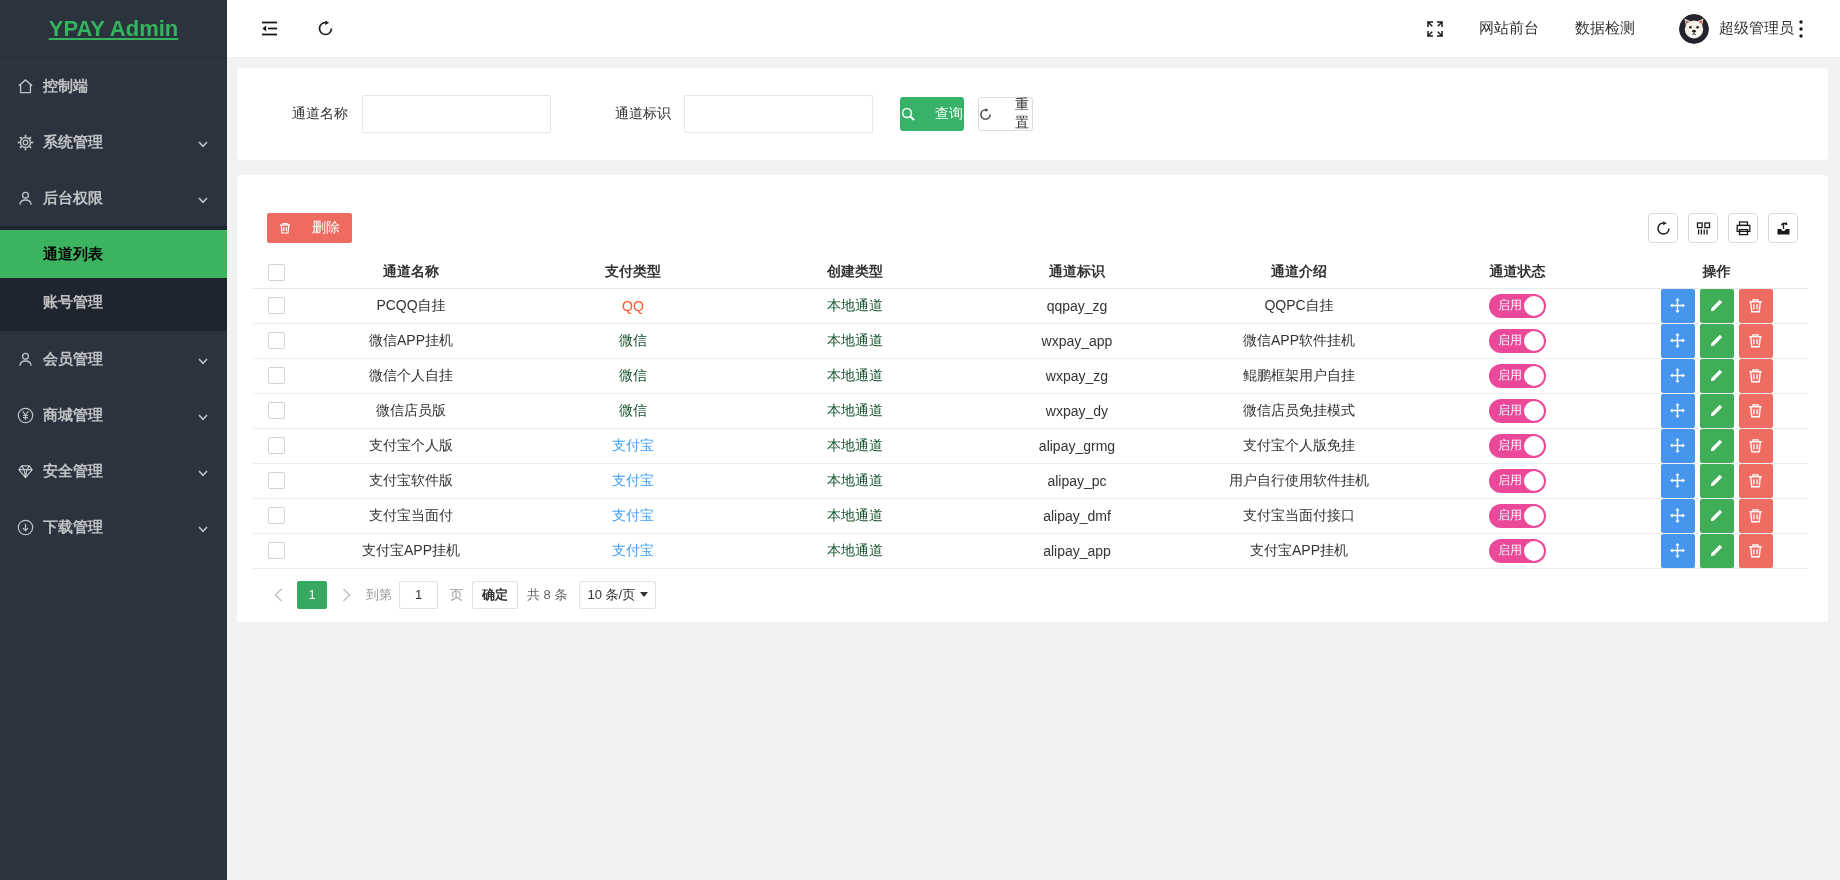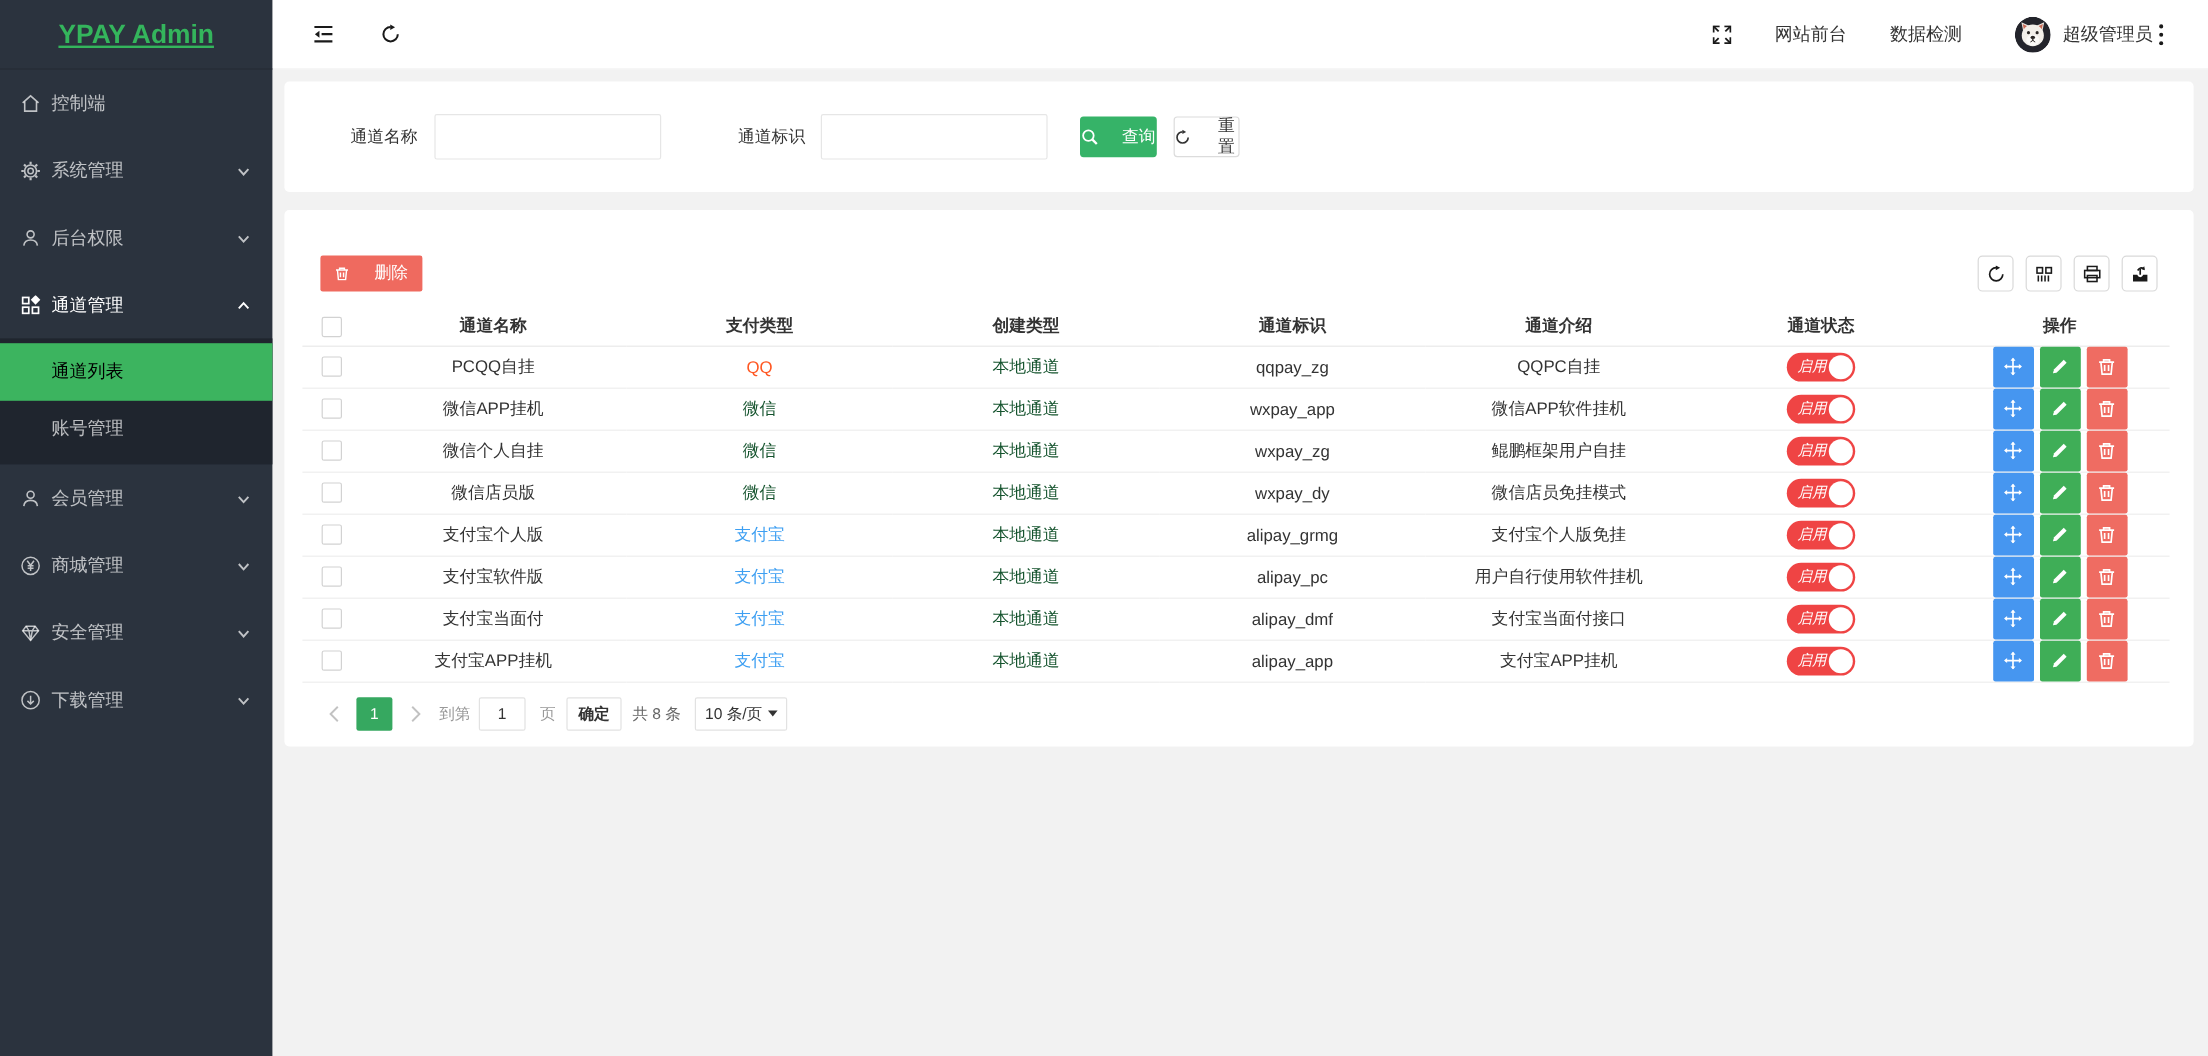--- a/index.html
+++ b/index.html
@@ -18,21 +18,21 @@
     background:#2b333e;
     z-index:5;
   }
   .logo {
     height:58px; line-height:57px; text-align:center;
     color:#34b55c; font-size:22px; font-weight:bold;
     border-bottom:1px solid #252c36;
     letter-spacing:0;
     text-decoration:underline;
   }
-  .menu { padding-top:0; }
+  .menu { padding-top:0;font-weight:bold; }
   .menu-item {
     height:56px; display:flex; align-items:center;
     padding:0 18px 0 17px;
     color:rgba(255,255,255,.7);
     font-size:15px;
     cursor:pointer;
     position:relative;
   }
   .menu-item .mi-icon { width:17px; height:17px; margin-right:9px; display:inline-flex; flex:none; }
   .menu-item .mi-icon svg { width:100%; height:100%; }
@@ -117,21 +117,21 @@
   td { height:35px; text-align:center; font-size:14px; color:#333; border-bottom:1px solid #eee; }
   .checkbox {
     display:inline-block; width:17px; height:17px; border:1px solid #d2d2d2; border-radius:2px;
     background:#fff; cursor:pointer; vertical-align:middle;
   }
   .cell-red { color:#ff5722; }
   .cell-green { color:#14532d; }
   .cell-blue { color:#3d9ff2; }
   .switch {
     display:inline-flex; align-items:center; width:57px; height:24px; border-radius:12px;
-    background:#ef4444; position:relative; cursor:pointer; vertical-align:middle;font-style:italic;
+    background:#ec4899; position:relative; cursor:pointer; vertical-align:middle;
   }
   .switch .sw-text { color:#fff; font-size:12px; margin-left:9px; }
   .switch .sw-dot { position:absolute; right:2px; top:2px; width:20px; height:20px; border-radius:50%; background:#fff; }
   .ops { display:flex; justify-content:center; align-items:center; }
   .op-btn {
     width:34px; height:34px; border-radius:2px; display:flex; align-items:center; justify-content:center;
     cursor:pointer; color:#fff;
   }
   .op-btn + .op-btn { margin-left:5px; }
   .op-btn svg { width:15px; height:15px; }
@@ -210,34 +210,20 @@
         <div class="menu-item">
           <span class="mi-icon">
             <svg viewBox="0 0 18 18" fill="none" stroke="currentColor" stroke-width="1.4">
               <circle cx="9" cy="5.6" r="3.1"></circle>
               <path d="M3 15.6 Q3.6 10.6 9 10.6 T15 15.6"></path>
             </svg>
           </span>
           <span class="mi-label">后台权限</span>
           <span class="mi-arrow"><svg viewBox="0 0 12 12" fill="none" stroke="currentColor" stroke-width="1.6">
               <path d="M2 4 L6 8.4 L10 4"></path>
-            </svg></span>
-        </div>
-        <div class="menu-item open">
-          <span class="mi-icon">
-            <svg viewBox="0 0 18 18" fill="none" stroke="currentColor" stroke-width="1.5">
-              <rect x="2" y="2" width="5.4" height="5.4"></rect>
-              <rect x="2" y="10.6" width="5.4" height="5.4"></rect>
-              <rect x="10.6" y="10.6" width="5.4" height="5.4"></rect>
-              <rect x="10" y="1.2" width="6" height="6" transform="rotate(45 13.3 4.6)" fill="currentColor" stroke="none"></rect>
-            </svg>
-          </span>
-          <span class="mi-label">通道管理</span>
-          <span class="mi-arrow"><svg viewBox="0 0 12 12" fill="none" stroke="currentColor" stroke-width="1.6">
-              <path d="M2 8 L6 3.6 L10 8"></path>
             </svg></span>
         </div>
         <div class="submenu">
           <div class="submenu-item active">通道列表</div>
           <div class="submenu-item">账号管理</div>
         </div>
         <div class="menu-item">
           <span class="mi-icon">
             <svg viewBox="0 0 18 18" fill="none" stroke="currentColor" stroke-width="1.4">
               <circle cx="9" cy="5.6" r="3.1"></circle>

